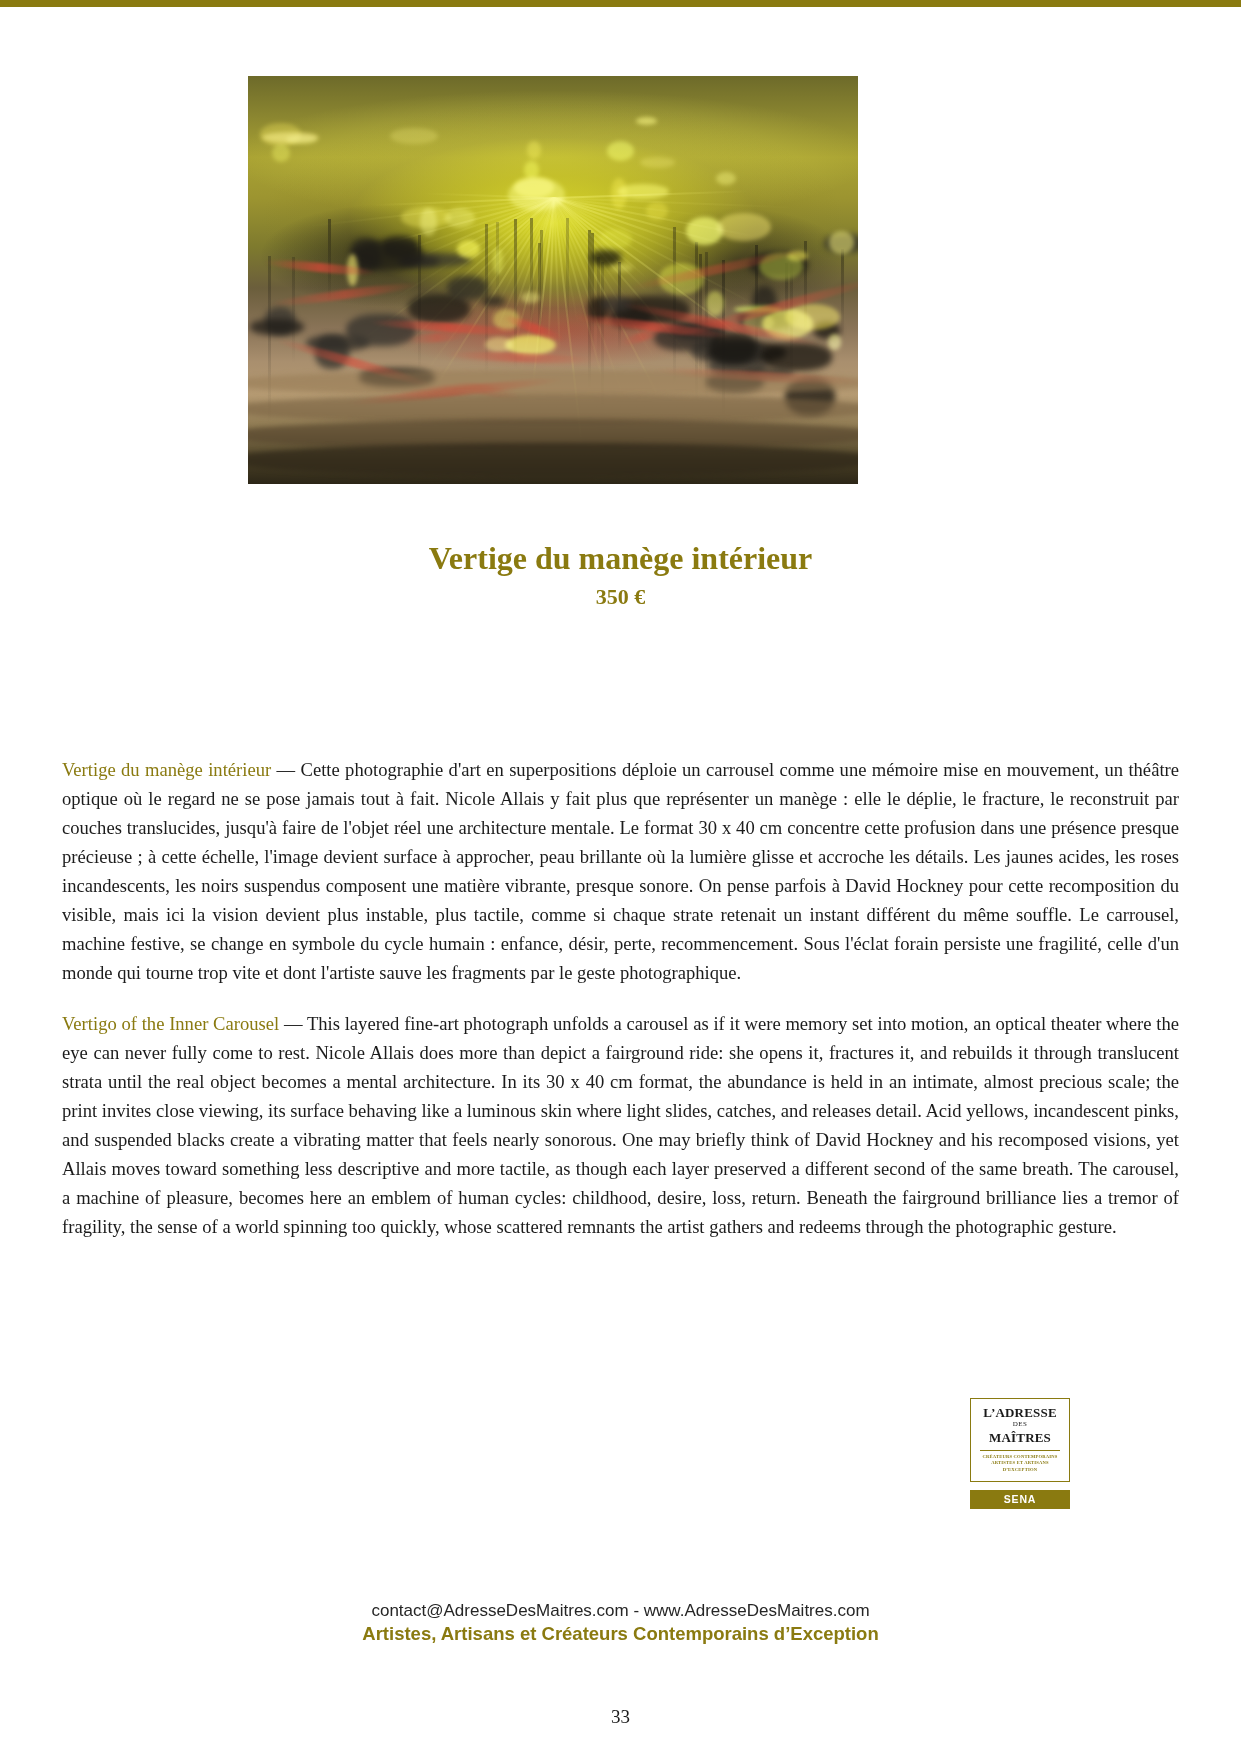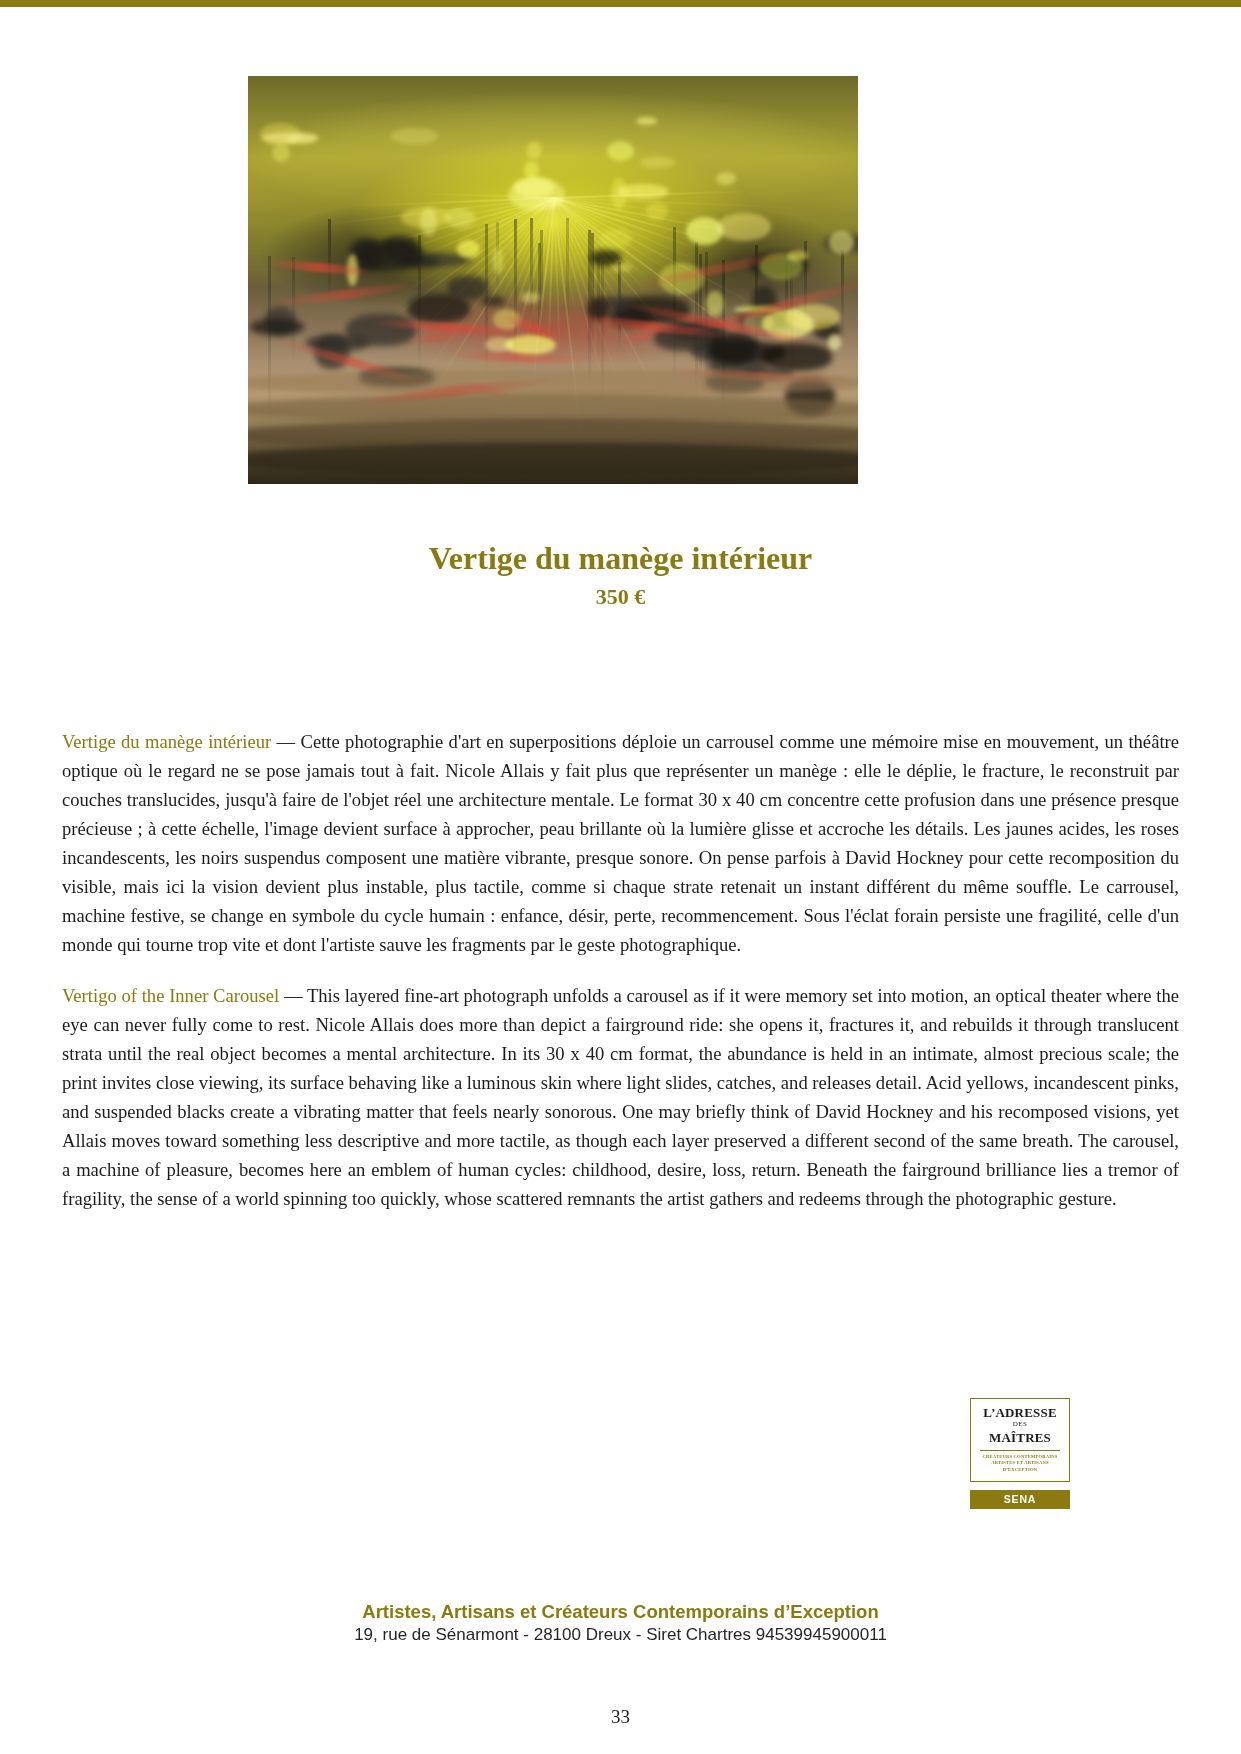--- a/index.html
+++ b/index.html
@@ -134,20 +134,21 @@
     left: 62px;
     width: 1117px;
   }
   .para {
     font-size: 18.6px;
     line-height: 1.56;
     color: #1c1c1c;
     text-align: justify;
     text-justify: inter-word;
     hyphens: none;
+    margin-top: 28px;
   }
   .para + .para { margin-top: 22px; }
   .lead-in {
     color: #8a7a10;
   }
 
   
   .footer {
     position: absolute;
     left: 0;
@@ -432,16 +433,16 @@
     <div class="logo-l3">MAÎTRES</div>
     <div class="logo-rule"></div>
     <div class="logo-fine">CRÉATEURS CONTEMPORAINS</div>
     <div class="logo-fine">ARTISTES ET ARTISANS</div>
     <div class="logo-fine">D’EXCEPTION</div>
   </div>
   <div class="sena-bar">SENA</div>
 </div>
 
 <div class="footer">
+  <div class="f-line f-plain">contact@AdresseDesMaitres.com - www.AdresseDesMaitres.com</div>
   <div class="f-line f-bold">Artistes, Artisans et Créateurs Contemporains d’Exception</div>
-  <div class="f-line f-plain">19, rue de Sénarmont - 28100 Dreux - Siret Chartres 94539945900011</div>
 </div>
 <div class="page-number">33</div>
 
 </body></html>

